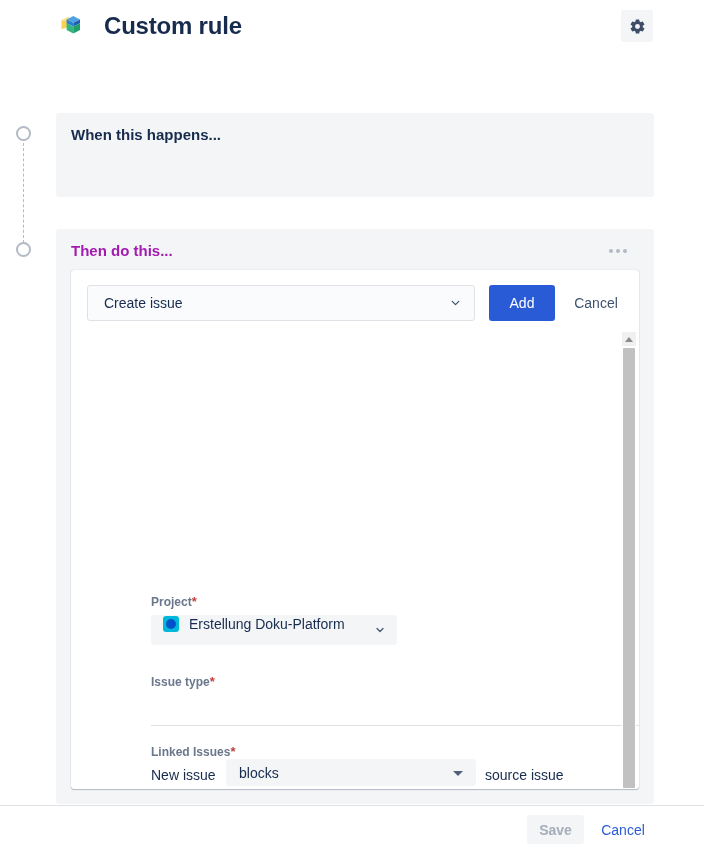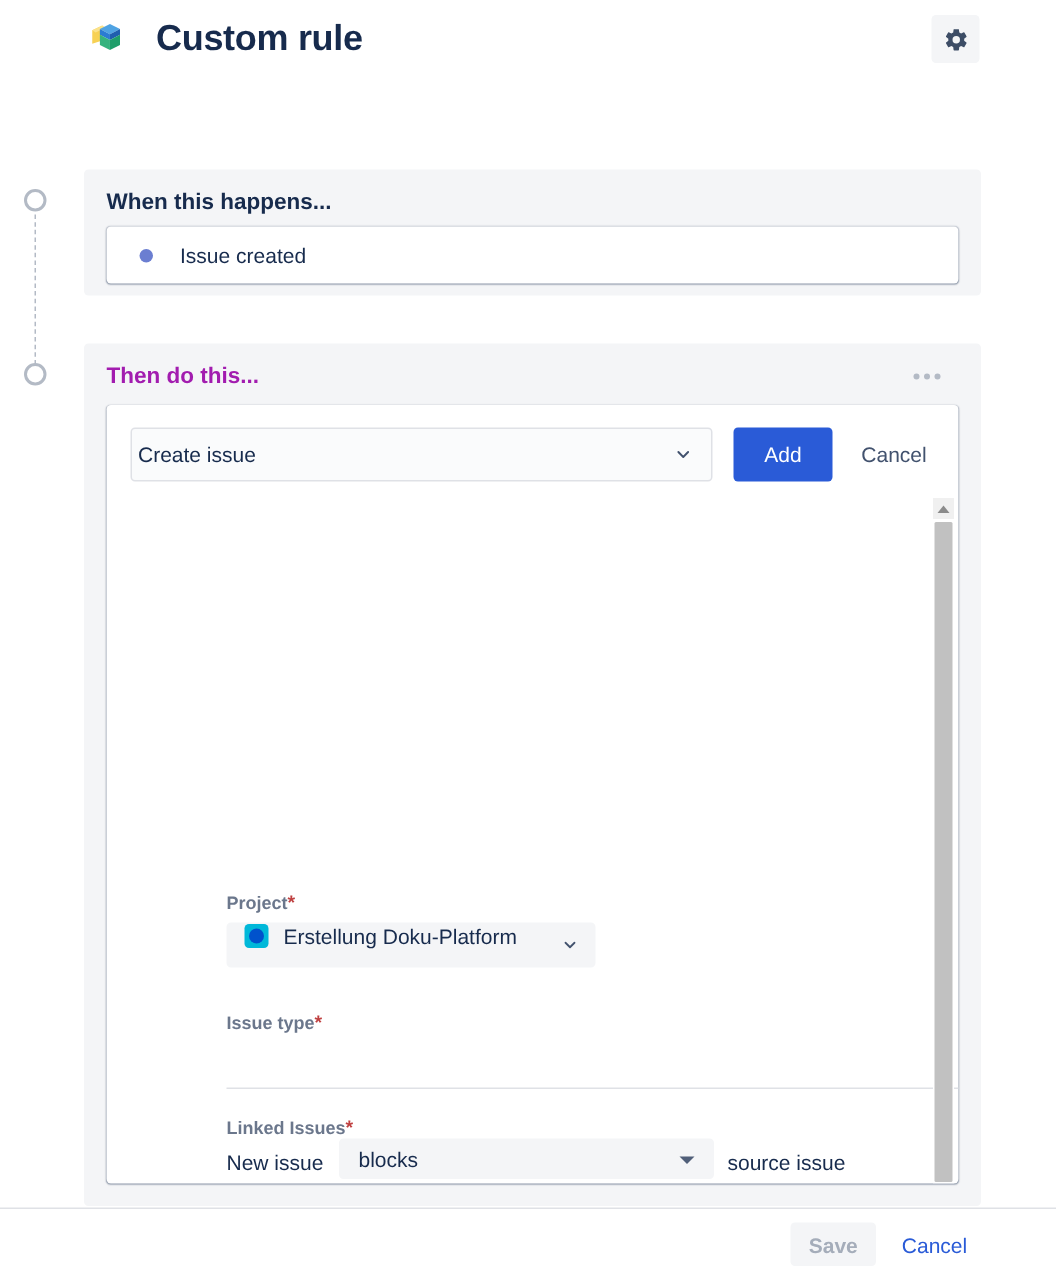--- a/index.html
+++ b/index.html
@@ -182,21 +182,21 @@
     position: absolute;
     left: 16px; top: 15px;
     width: 388px; height: 36px;
     background: #fafbfc;
     border: 1px solid #dfe1e6;
     border-radius: 3px;
     font-size: 14px;
     color: #172b4d;
     display: flex;
     align-items: center;
-    padding: 0 4px;
+    padding: 0 16px;
     cursor: pointer;
   }
   .action-select .caret {
     position: absolute;
     right: 12px; top: 50%;
     transform: translateY(-50%);
     display: flex;
   }
   .btn-add {
     position: absolute;
@@ -429,24 +429,20 @@
     </button>
   </div>
 
   <div class="rail-circle c1"></div>
   <div class="rail-line"></div>
   <div class="rail-circle c2"></div>
 
   <div class="block-trigger">
     <div class="block-label">When this happens...</div>
 
-    <div class="trigger-card">
-      <span class="trigger-dot"></span>
-      <span class="trigger-text">Issue created</span>
-    </div>
   </div>
 
   <div class="block-action">
     <div class="action-label">Then do this...</div>
 
     <button class="more-btn">
       <i></i>
       <i></i>
       <i></i>
     </button>

